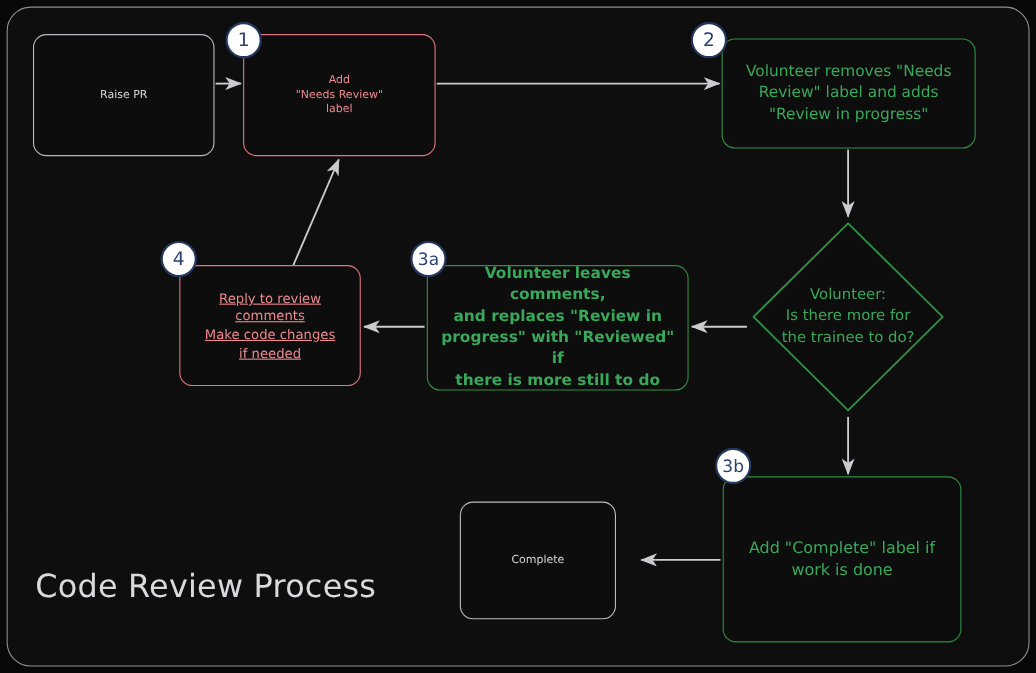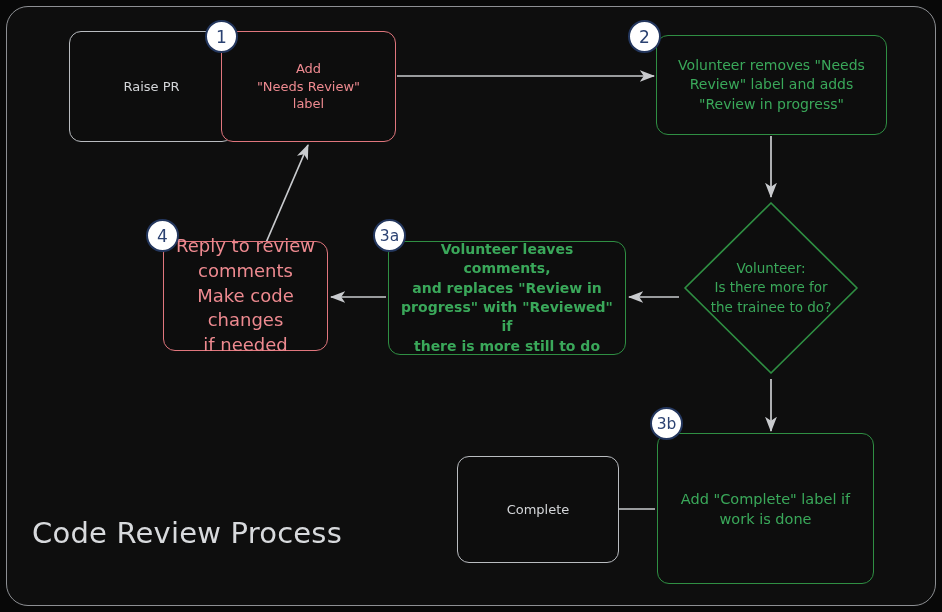--- a/index.html
+++ b/index.html
@@ -36,28 +36,27 @@
     position: absolute;
     box-sizing: border-box;
     display: flex;
     align-items: center;
     justify-content: center;
     text-align: center;
     border-radius: 12px;
     border: 1.6px solid #888;
     background: #0d0d0d;
     color: #d6d6d6;
-    font-size: 13px;
+    font-size: 10px;
     line-height: 1.38;
     padding: 6px 10px;
   }
   .node.plain {
     border-color: #b9bcc0;
     color: #d4d6d9;
-    margin-left: 39px;
   }
   .node.red {
     border-color: #e0767d;
     color: #ee8a90;
   }
   .node.green {
     border-color: #2f8f43;
     color: #3aa85a;
   }
   .node .txt {
@@ -170,33 +169,33 @@
 the trainee to do?</div>
   </div>
 
   <div class="node green" style="left:388px; top:241px; width:238px; height:114px; font-size:14px;font-weight:bold;">
     <span class="txt">Volunteer leaves comments,
 and replaces "Review in
 progress" with "Reviewed" if
 there is more still to do</span>
   </div>
 
-  <div class="node red" style="left:163px; top:241px; width:165px; height:110px; font-size:18px;">
+  <div class="node red" style="left:163px; top:241px; width:165px; height:110px; font-size:12px;text-decoration:underline;">
     <span class="txt">Reply to review
 comments
 Make code changes
 if needed</span>
   </div>
 
   <div class="node green" style="left:657px; top:433px; width:217px; height:151px; font-size:14.5px;">
     <span class="txt">Add "Complete" label if
 work is done</span>
   </div>
 
-  <div class="node plain" style="left:418px; top:456px; width:162px; height:107px;">
+  <div class="node plain" style="left:418px; top:456px; width:142px; height:107px;">
     <span class="txt">Complete</span>
   </div>
 
   <div class="badge" style="left:205px; top:20px;">
     <span>1</span>
   </div>
   <div class="badge" style="left:628px; top:20px;">
     <span>2</span>
   </div>
   <div class="badge wide" style="left:373px; top:219px;">

